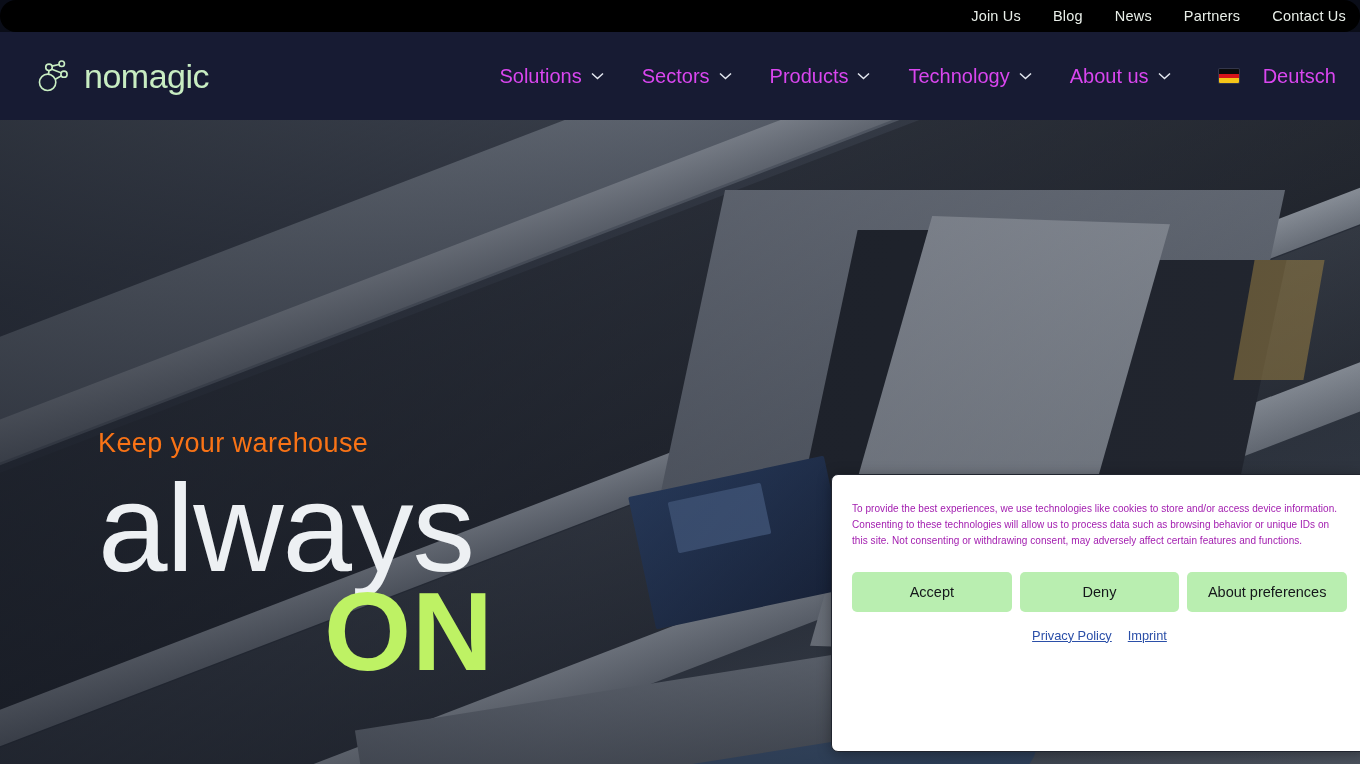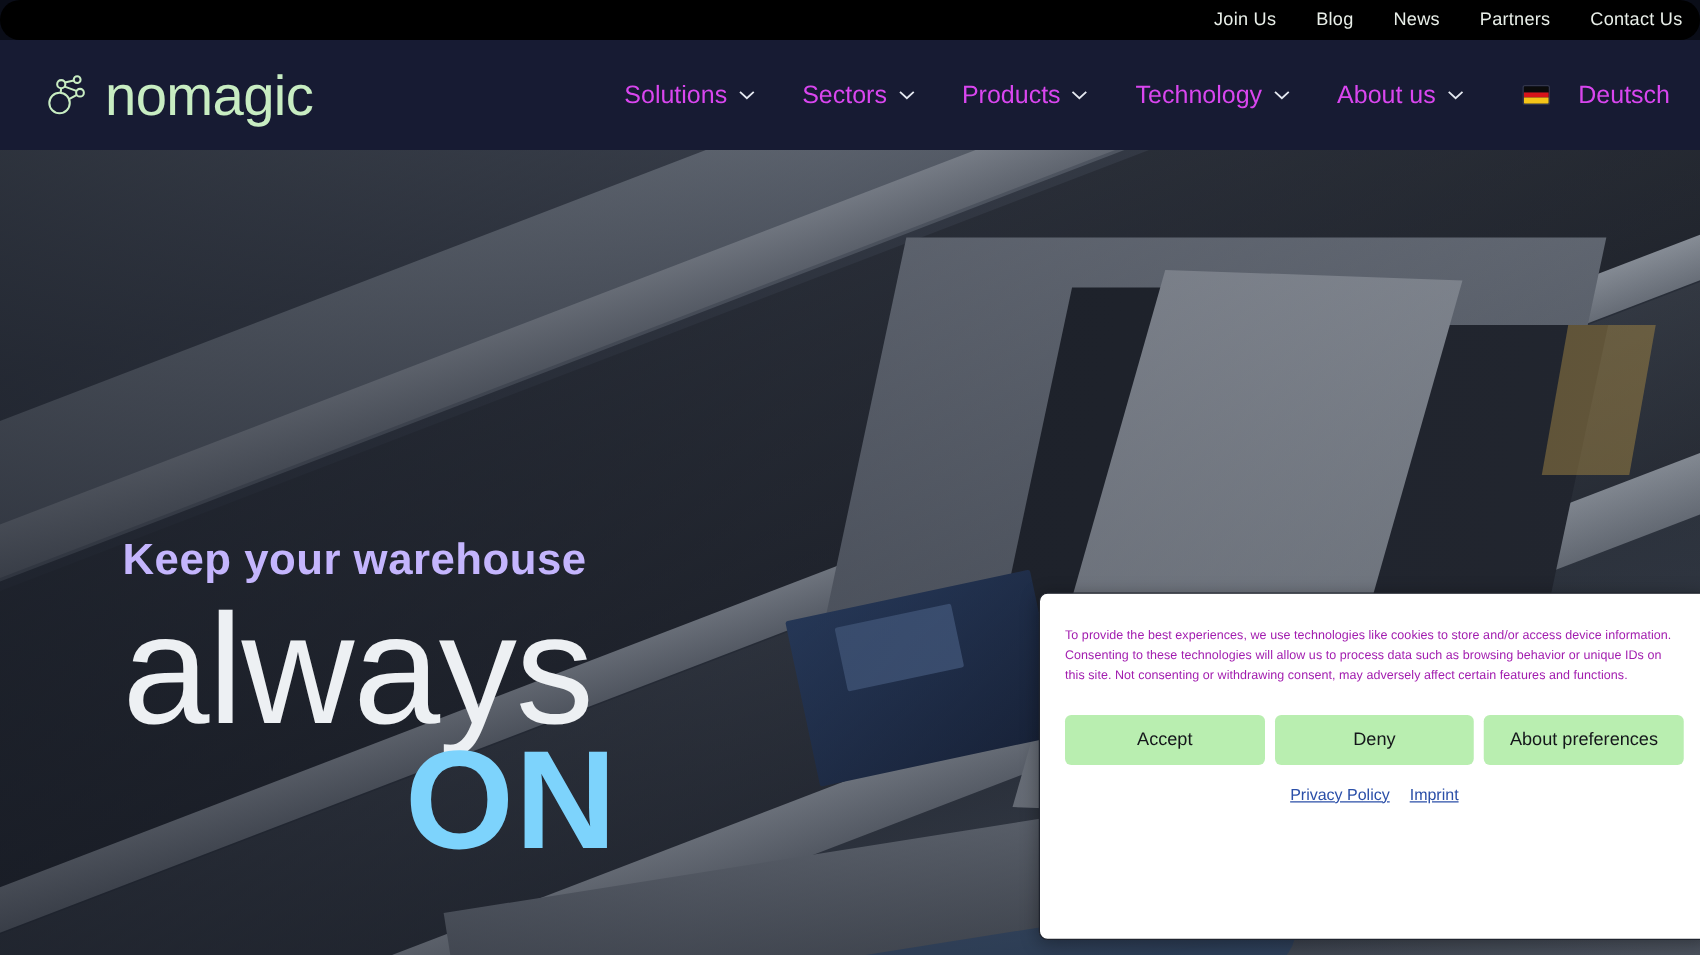--- a/index.html
+++ b/index.html
@@ -28,21 +28,21 @@
     position:absolute; left:0; top:32px; width:1360px; height:88px;
     background:#171b33;
     display:flex; align-items:center;
   }
   .brand {
     display:flex; align-items:center; gap:10px;
     margin-left:34px; cursor:pointer;
   }
   .brand-mark { width:40px; height:40px; display:block; }
   .brand-text {
-    color:#c8edc2; font-size:45px; font-weight:300;
+    color:#c8edc2; font-size:34px; font-weight:300;
     letter-spacing:-0.5px; line-height:1;
   }
   .nav-items {
     display:flex; align-items:center; margin-left:auto; margin-right:24px;
   }
   .nav-item {
     display:flex; align-items:center; gap:9px;
     color:#d946ef; font-size:20px; font-weight:300;
     margin-left:38px; white-space:nowrap; cursor:pointer;
   }
@@ -66,29 +66,29 @@
     transform:rotate(-21deg); transform-origin:center;
   }
   .hero-overlay {
     position:absolute; inset:0;
     background:linear-gradient(100deg, rgba(20,24,34,.72) 0%, rgba(26,30,42,.45) 45%, rgba(30,34,46,.25) 100%);
   }
   .hero-text {
     position:absolute; left:98px; top:310px; z-index:4;
   }
   .hero-kicker {
-    color:#c4b5fd; font-size:35px; font-weight:700;
+    color:#f97316; font-size:27px; font-weight:400;
     letter-spacing:.4px; line-height:1;
   }
   .hero-big {
     color:#edf0f3; font-size:125px; font-weight:200;
     letter-spacing:-1px; line-height:.94; margin-top:12px;
   }
   .hero-on {
-    color:#7dd3fc; font-size:112px; font-weight:600;
+    color:#bef264; font-size:112px; font-weight:600;
     letter-spacing:1px; line-height:.95;
     margin-top:-8px; margin-left:226px;
   }
 
   
   .cookie {
     position:absolute; left:831px; top:474px; width:537px; height:278px;
     background:#ffffff;
     border:1px solid #20242e;
     border-radius:7px;

